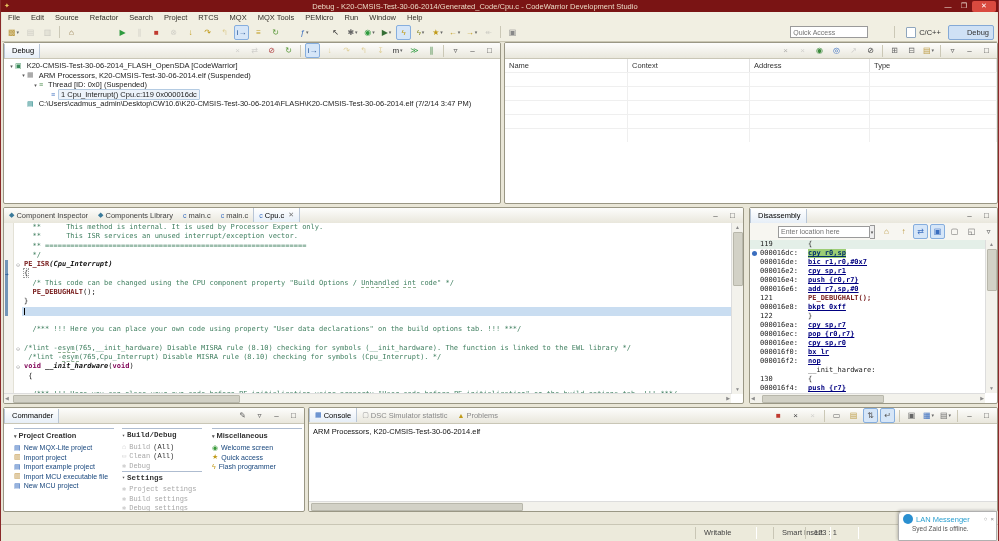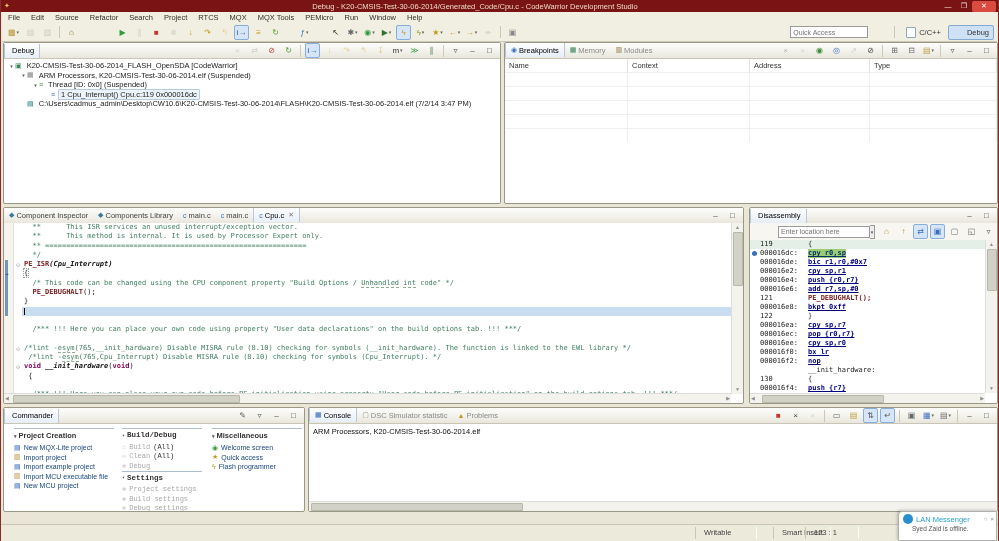--- a/index.html
+++ b/index.html
@@ -234,34 +234,20 @@
         <div class="trow" style="padding-left: 16px;">
           <span class="arrow"></span>
           <span class="nico" style="color: rgb(42, 138, 138);">▤</span>
           <span class="lbl">C:\Users\cadmus_admin\Desktop\CW10.6\K20-CMSIS-Test-30-06-2014\FLASH\K20-CMSIS-Test-30-06-2014.elf (7/2/14 3:47 PM)</span>
         </div>
       </div>
   </div>
 
   <div class="panel" style="left:503px;top:42px;width:494px;height:162px;">
     <div class="phead">
-      <span id="bp-tabs" style="display:flex;height:15px;">
-          <span class="ptab active">
-            <span class="ticon" style="color: rgb(58, 110, 191);">◉</span>
-            <span>Breakpoints</span>
-          </span>
-          <span class="ptab dim">
-            <span class="ticon" style="color: rgb(58, 138, 90);">▦</span>
-            <span>Memory</span>
-          </span>
-          <span class="ptab dim">
-            <span class="ticon" style="color: rgb(138, 109, 59);">▥</span>
-            <span>Modules</span>
-          </span>
-        </span>
       <span class="ptoolbar" id="bp-toolbar">
           <span class="tbi dis" style="color: rgb(68, 68, 68);">×</span>
           <span class="tbi dis" style="color: rgb(153, 153, 153);">×</span>
           <span class="tbi" style="color: rgb(58, 138, 58);">◉</span>
           <span class="tbi" style="color: rgb(58, 110, 191);">◎</span>
           <span class="tbi dis" style="color: rgb(153, 153, 153);">↗</span>
           <span class="tbi" style="color: rgb(68, 68, 68);">⊘</span>
           <span class="sep"></span>
           <span class="tbi" style="color: rgb(102, 102, 102);">⊞</span>
           <span class="tbi" style="color: rgb(102, 102, 102);">⊟</span>
@@ -336,22 +322,22 @@
             <span>Cpu.c</span>
             <span class="xmark">✕</span>
           </span>
         </span>
       <span class="ptoolbar" id="editor-head-icons">
           <span class="tbi" style="color: rgb(68, 68, 68);">–</span>
           <span class="tbi" style="color: rgb(68, 68, 68);">□</span>
         </span>
     </div>
     <div class="code" id="code-lines">
+        <div class="cl"><span class="ann"></span><span class="fold"></span><span class="txt"><span class="sg-c">  **      This method is internal. It is used by Processor Expert only.</span></span></div>
         <div class="cl"><span class="ann"></span><span class="fold"></span><span class="txt"><span class="sg-c">  **      This ISR services an unused interrupt/exception vector.</span></span></div>
-        <div class="cl"><span class="ann"></span><span class="fold"></span><span class="txt"><span class="sg-c">  **      This method is internal. It is used by Processor Expert only.</span></span></div>
         <div class="cl"><span class="ann"></span><span class="fold"></span><span class="txt"><span class="sg-c">  ** ==============================================================</span></span></div>
         <div class="cl"><span class="ann"></span><span class="fold"></span><span class="txt"><span class="sg-c">  */</span></span></div>
         <div class="cl"><span class="ann"><span class="range"></span></span><span class="fold">⊖</span><span class="txt"><span class="sg-m">PE_ISR</span><span class="sg-pb">(Cpu_Interrupt)</span></span></div>
         <div class="cl"><span class="ann"><span class="range"></span><span class="exarrow">→</span></span><span class="fold"></span><span class="txt"><span class="sg-p sg-box">{</span></span></div>
         <div class="cl"><span class="ann"><span class="range"></span></span><span class="fold"></span><span class="txt"><span class="sg-c">  /* This code can be changed using the CPU component property "Build Options / </span><span class="sg-cu">Unhandled</span><span class="sg-c"> </span><span class="sg-cu">int</span><span class="sg-c"> code" */</span></span></div>
         <div class="cl"><span class="ann"><span class="range"></span></span><span class="fold"></span><span class="txt"><span class="sg-m">  PE_DEBUGHALT</span><span class="sg-p">();</span></span></div>
         <div class="cl"><span class="ann"><span class="range"></span></span><span class="fold"></span><span class="txt"><span class="sg-p">}</span></span></div>
         <div class="cl cursor-line"><span class="ann"><span class="range"></span></span><span class="fold"></span><span class="txt"><span class="caret"></span></span></div>
         <div class="cl"><span class="ann"></span><span class="fold"></span><span class="txt"></span></div>
         <div class="cl"><span class="ann"></span><span class="fold"></span><span class="txt"><span class="sg-c">  /*** !!! Here you can place your own code using property "User data declarations" on the build options tab. !!! ***/</span></span></div>

